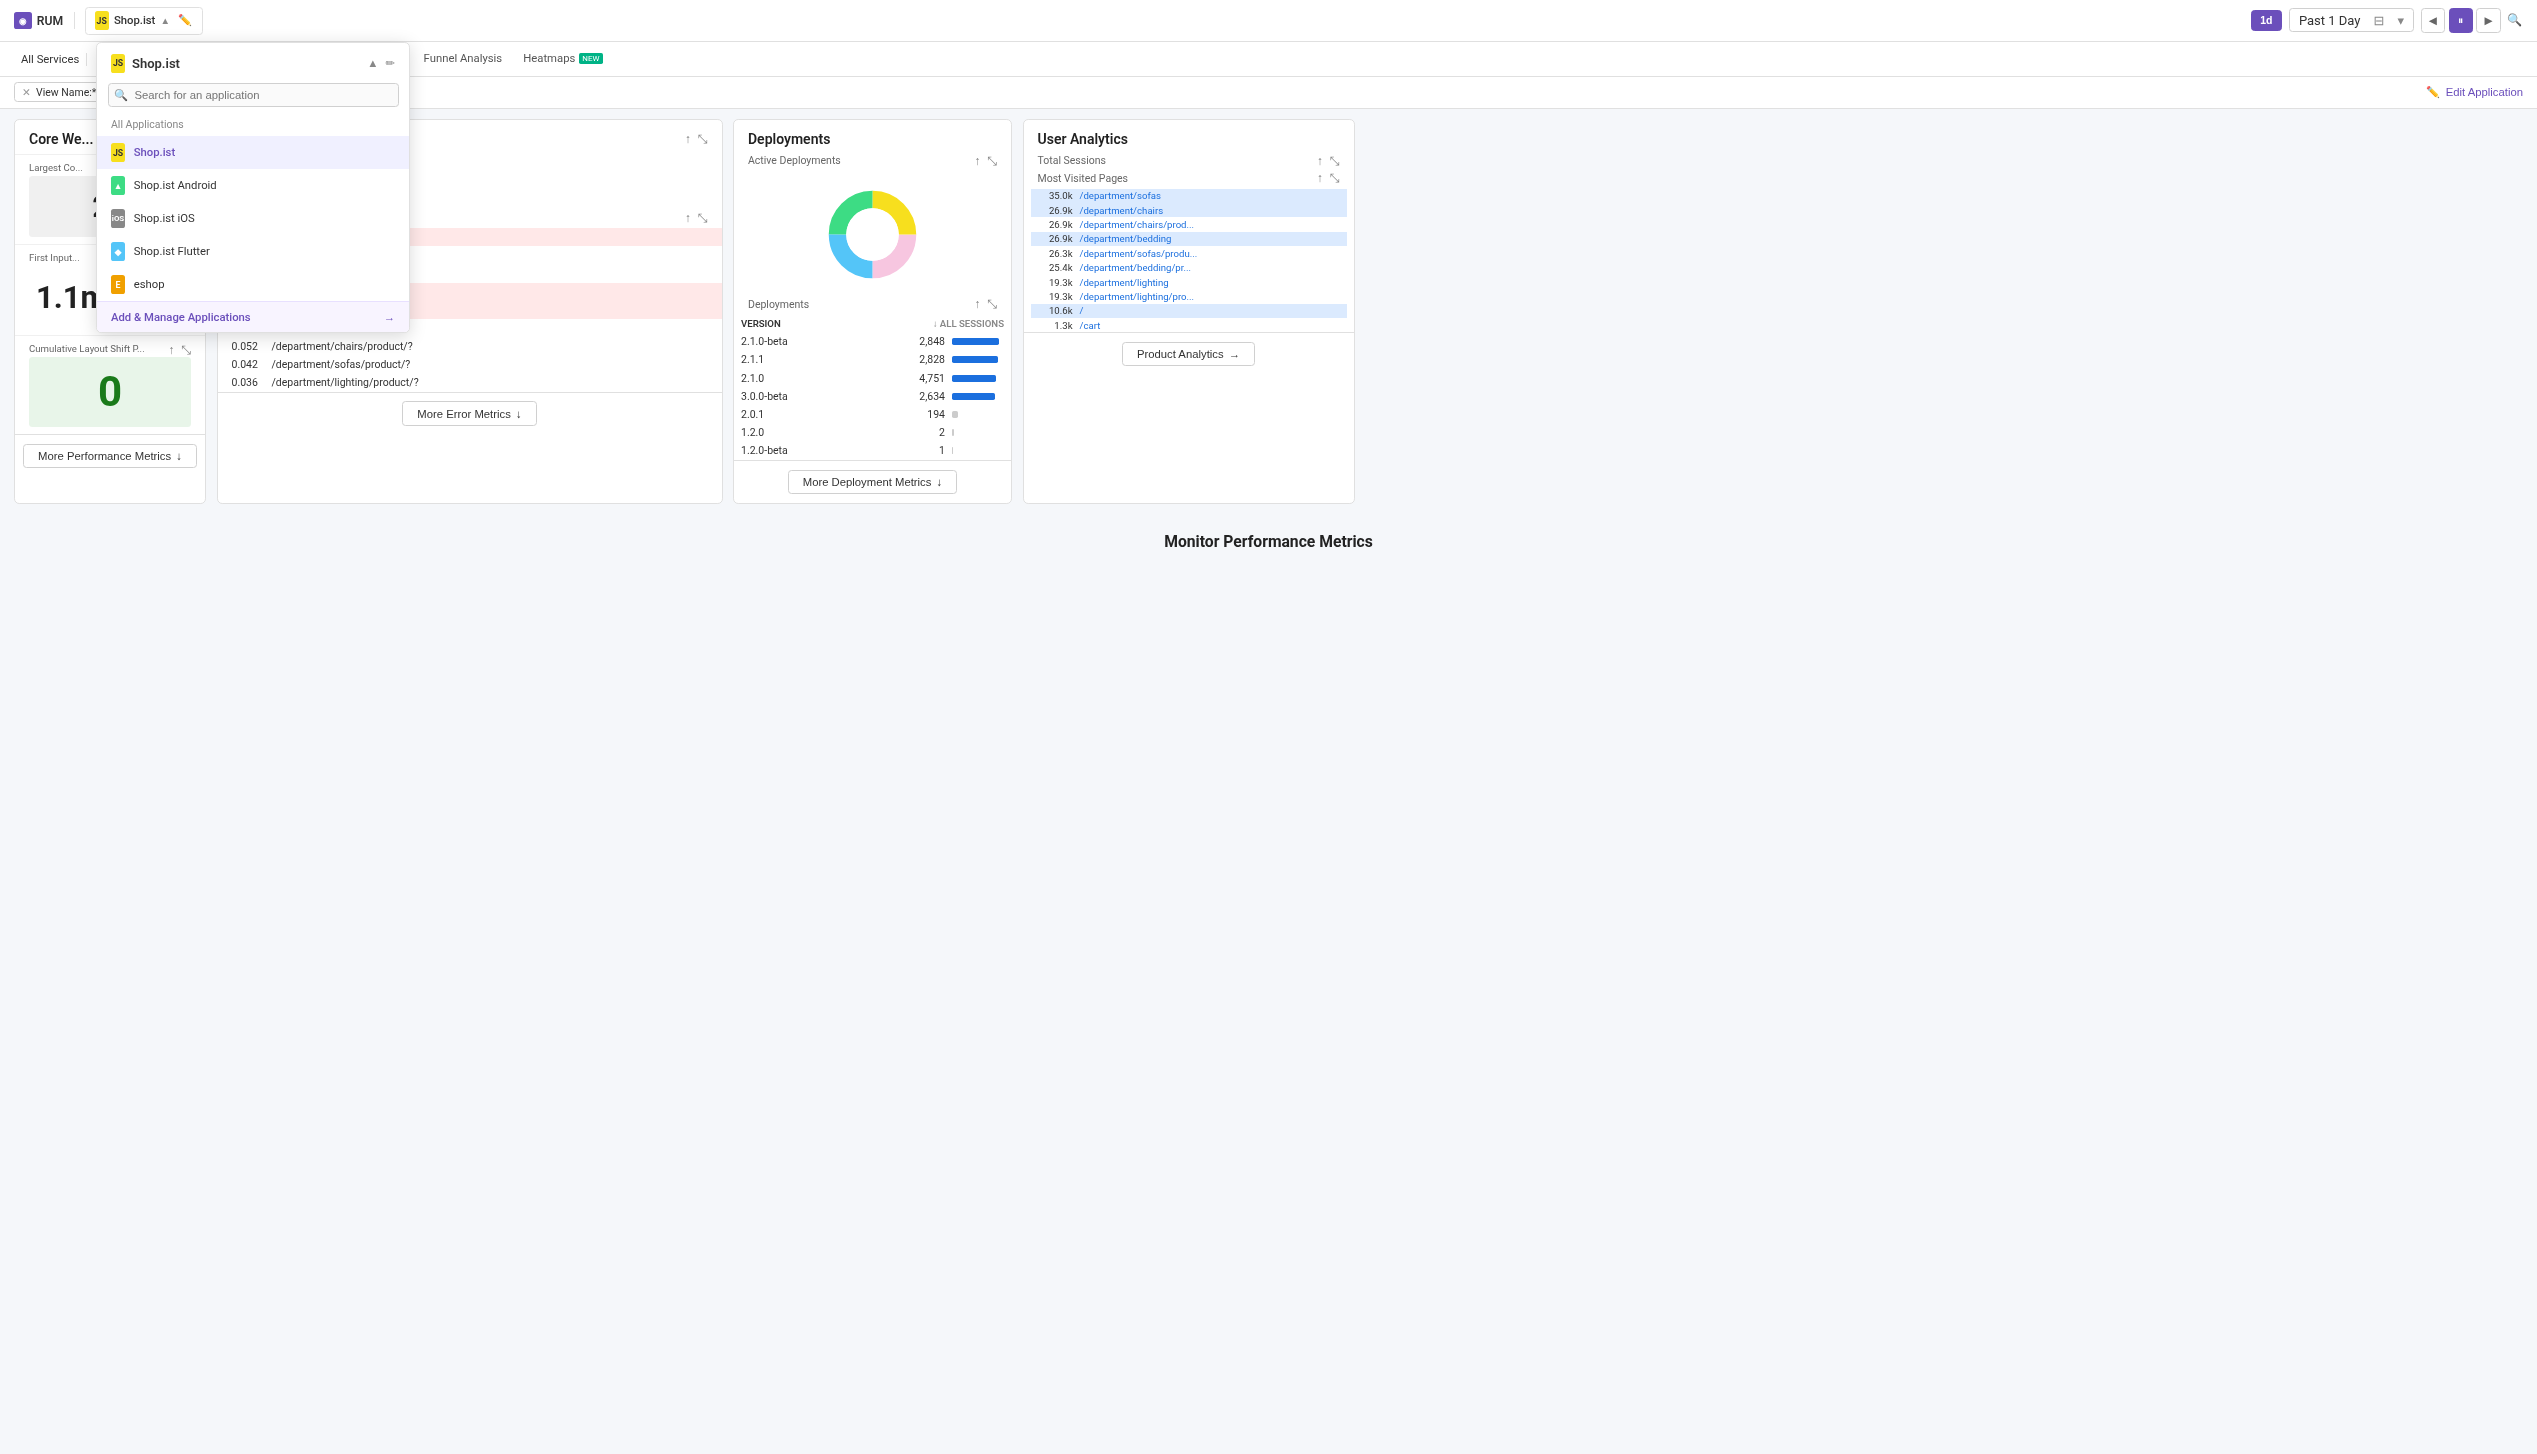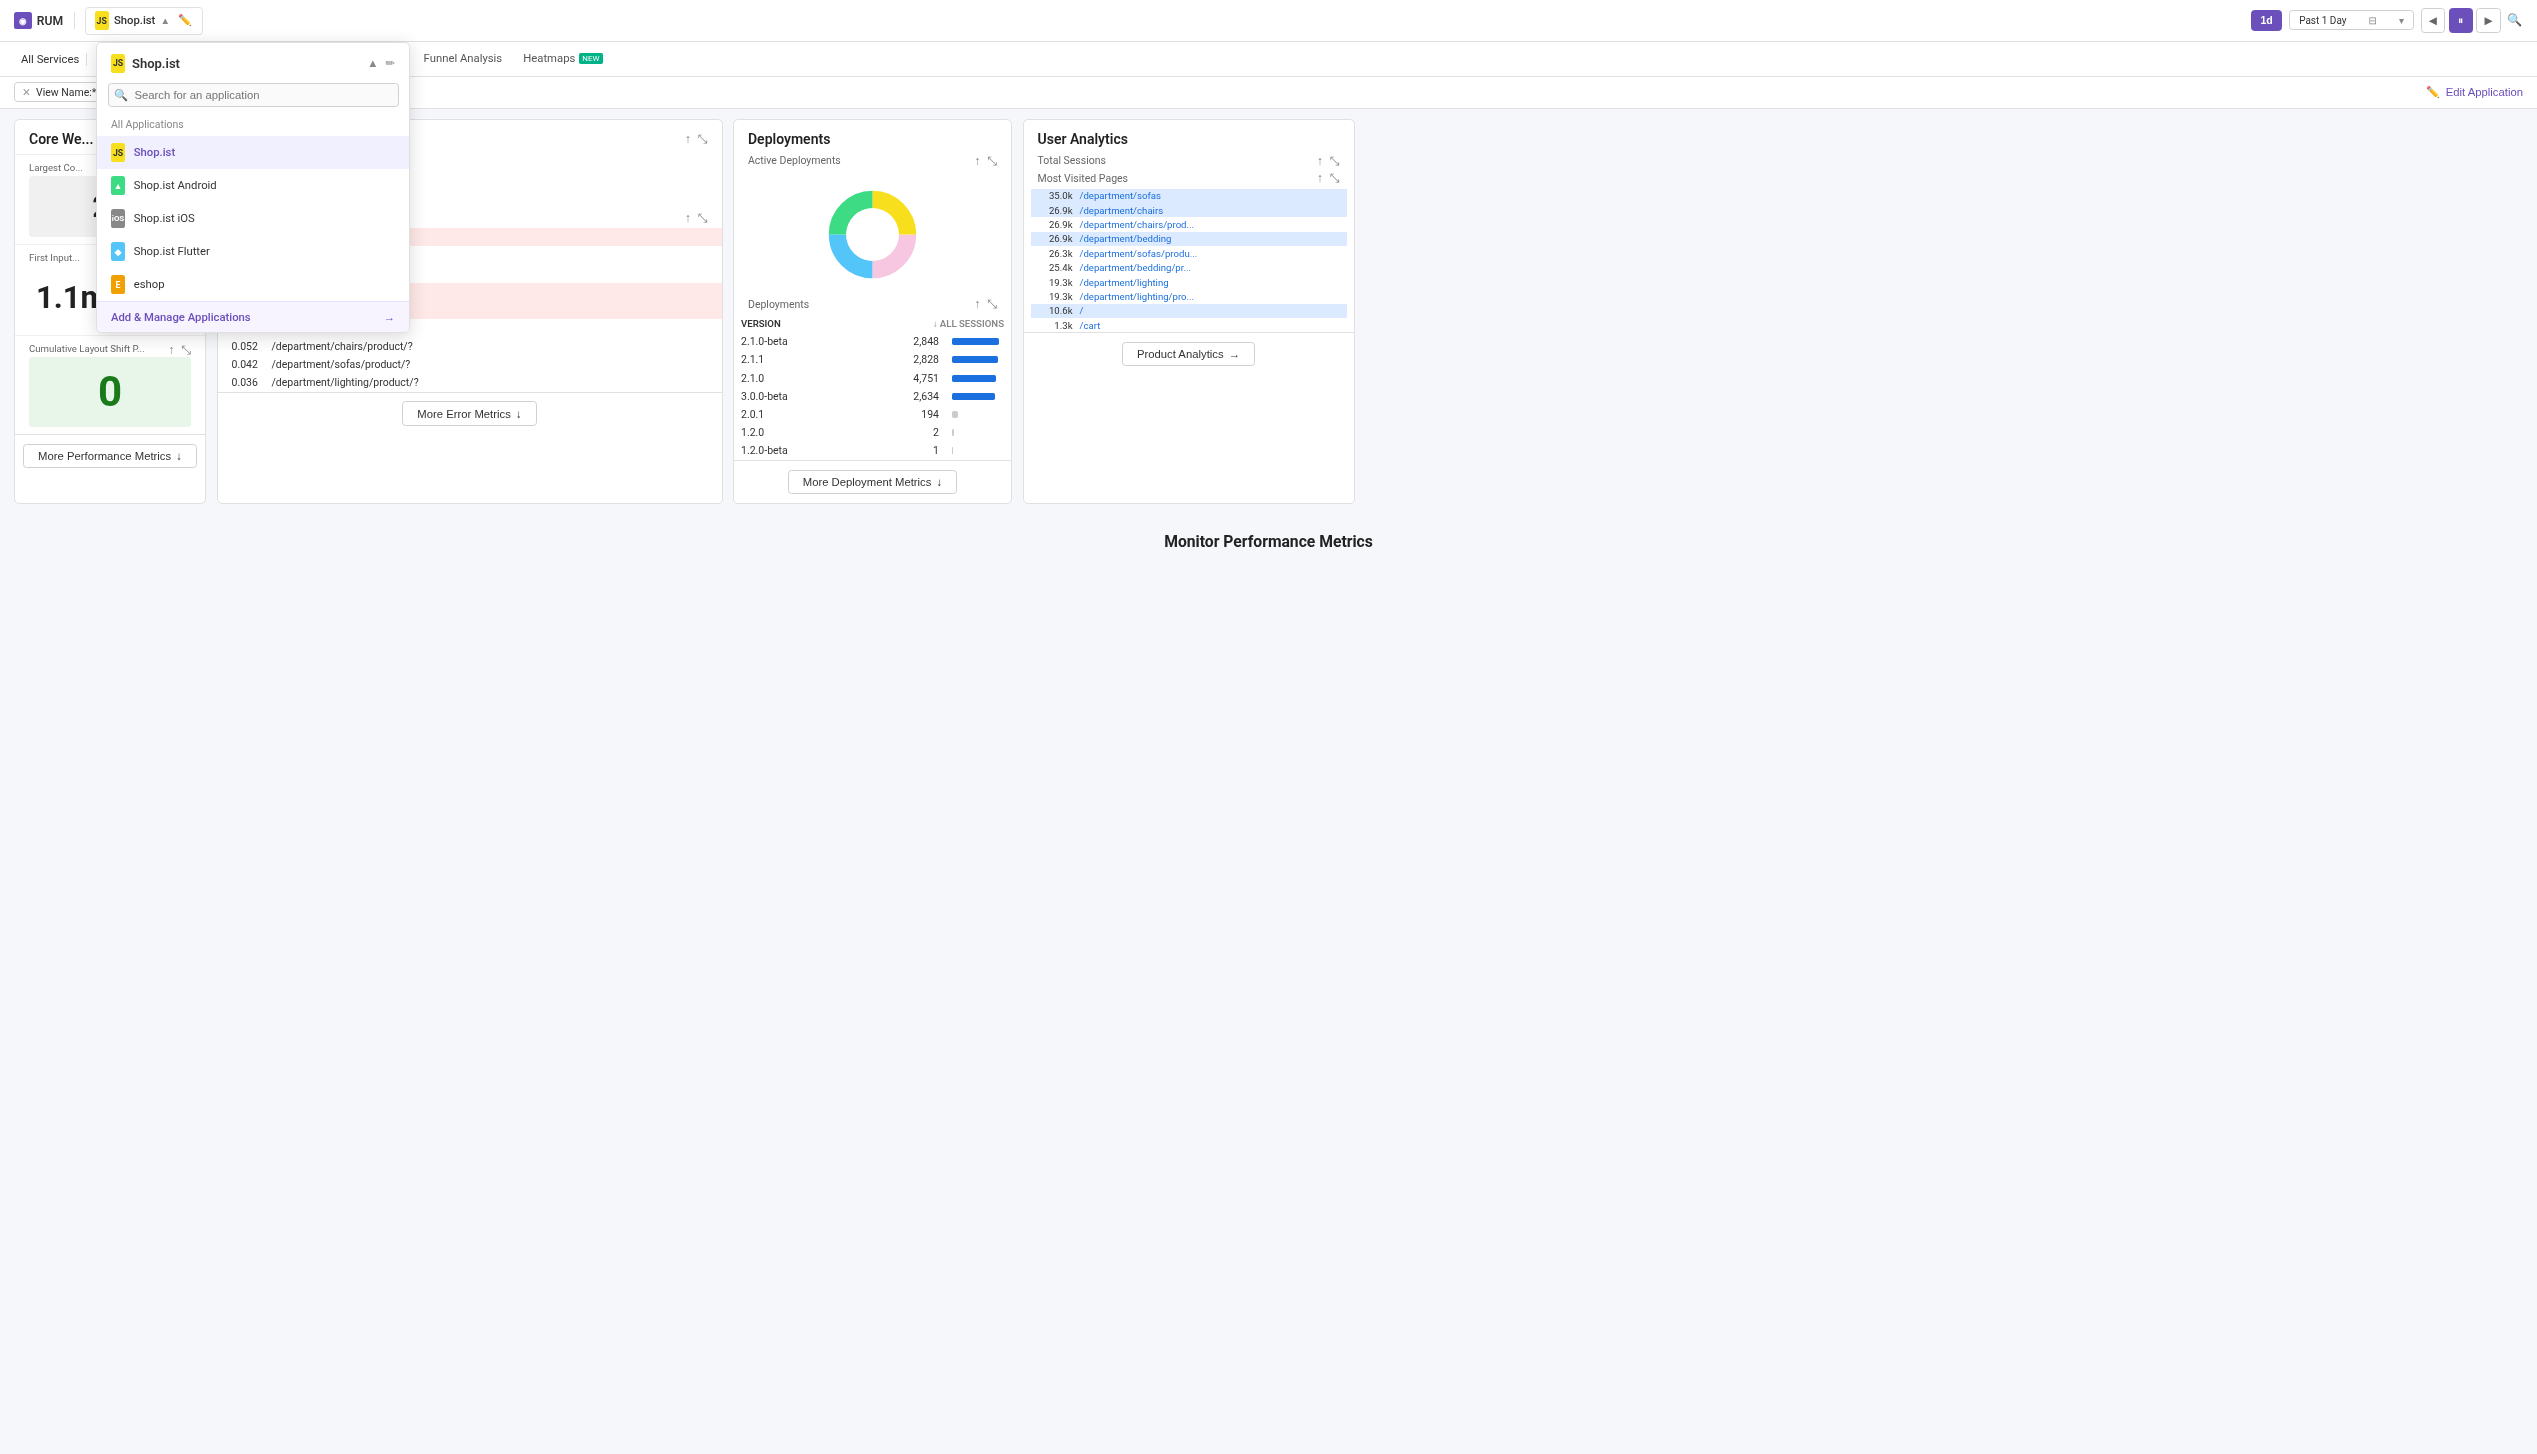--- a/index.html
+++ b/index.html
@@ -11,21 +11,21 @@
       background: #fff; border-bottom: 0.9px solid #e0e0e0;
       padding: 0 14px; height: 42px; position: relative; z-index: 10;
     }
     .top-nav-left { display: flex; align-items: center; gap: 10.5px; }
     .rum-label { font-weight: 600; font-size: 12.2px; color: #333; display: flex; align-items: center; gap: 5.2px; }
     .rum-icon { width: 17.5px; height: 17.5px; background: #6b4fbb; border-radius: 2.6px; display: flex; align-items: center; justify-content: center; color: #fff; font-size: 8.7px; font-weight: bold; }
     .app-selector { display: flex; align-items: center; gap: 5.2px; background: #fff; border: 0.9px solid #e0e0e0; border-radius: 3.5px; padding: 3.5px 8.7px; cursor: pointer; font-size: 11.3px; font-weight: 500; color: #333; }
     .time-controls { display: flex; align-items: center; gap: 7px; }
     .time-btn { border: 0.9px solid #d0d0d0; background: #fff; padding: 3.5px 8.7px; border-radius: 3.5px; font-size: 10.5px; cursor: pointer; color: #333; }
     .time-btn.active { background: #6b4fbb; color: #fff; border-color: #6b4fbb; font-weight: bold; }
-    .time-range { display: flex; align-items: flex-start; gap: 22px; border: 0.9px solid #d0d0d0; background: #fff; padding: 3.5px 8.7px; border-radius: 3.5px; font-size: 10px; cursor: pointer; }
+    .time-range { display: flex; align-items: flex-start; gap: 13px; border: 0.9px solid #d0d0d0; background: #fff; padding: 3.5px 8.7px; border-radius: 3.5px; font-size: 13px; cursor: pointer; }
     .nav-controls { display: flex; align-items: center; gap: 3.5px; }
     .nav-btn { border: 0.9px solid #d0d0d0; background: #fff; width: 24.4px; height: 24.4px; border-radius: 3.5px; cursor: pointer; display: flex; align-items: center; justify-content: center; font-size: 10.5px; color: #666; }
     .nav-btn.active { background: #6b4fbb; color: #fff; border-color: #6b4fbb; }
     .search-btn { border: none; background: none; cursor: pointer; font-size: 12.2px; color: #666; }
 
     
     .sub-nav {
       display: flex; align-items: center; background: #fff;
       border-bottom: 0.9px solid #e0e0e0; padding: 0 14px; height: 35px;
       gap: 21px; position: relative; z-index: 9;
@@ -73,21 +73,21 @@
     .error-row { display: flex; align-items: center; padding: 2.6px 14px; gap: 7px; font-size: 10.5px; }
     .error-row.highlight { background: #ffe8e8; }
     .error-rate { color: #333; min-width: 33px; }
     .error-path { color: #333; flex: 1; }
     .err-label { font-size: 9.6px; color: #666; padding: 3.5px 14px; }
 
     
     .deployments-card { max-width: 279px; }
     .donut-container { display: flex; justify-content: center; padding: 10.5px 0; }
     .deploy-header { display: flex; align-items: center; padding: 3.5px 7px; font-size: 9.6px; font-weight: 600; color: #888; gap: 7px; }
-    .deploy-row { display: flex; align-items: center; padding: 2.6px 7px; font-size: 10.5px; gap: 13px; }
+    .deploy-row { display: flex; align-items: center; padding: 2.6px 7px; font-size: 10.5px; gap: 7px; }
     .deploy-version { flex: 1; color: #333; }
     .deploy-count { min-width: 44px; text-align: right; color: #333; }
     .deploy-bar-wrap { width: 52px; }
     .deploy-bar { height: 7px; border-radius: 1.7px; }
     .bar-blue { background: #1b6fde; }
     .bar-gray { background: #ccc; }
 
     
     .ua-card { max-width: 332px; }
     .total-sessions-val { font-size: 45px; font-weight: 700; color: #222; padding: 7px 14px; }

